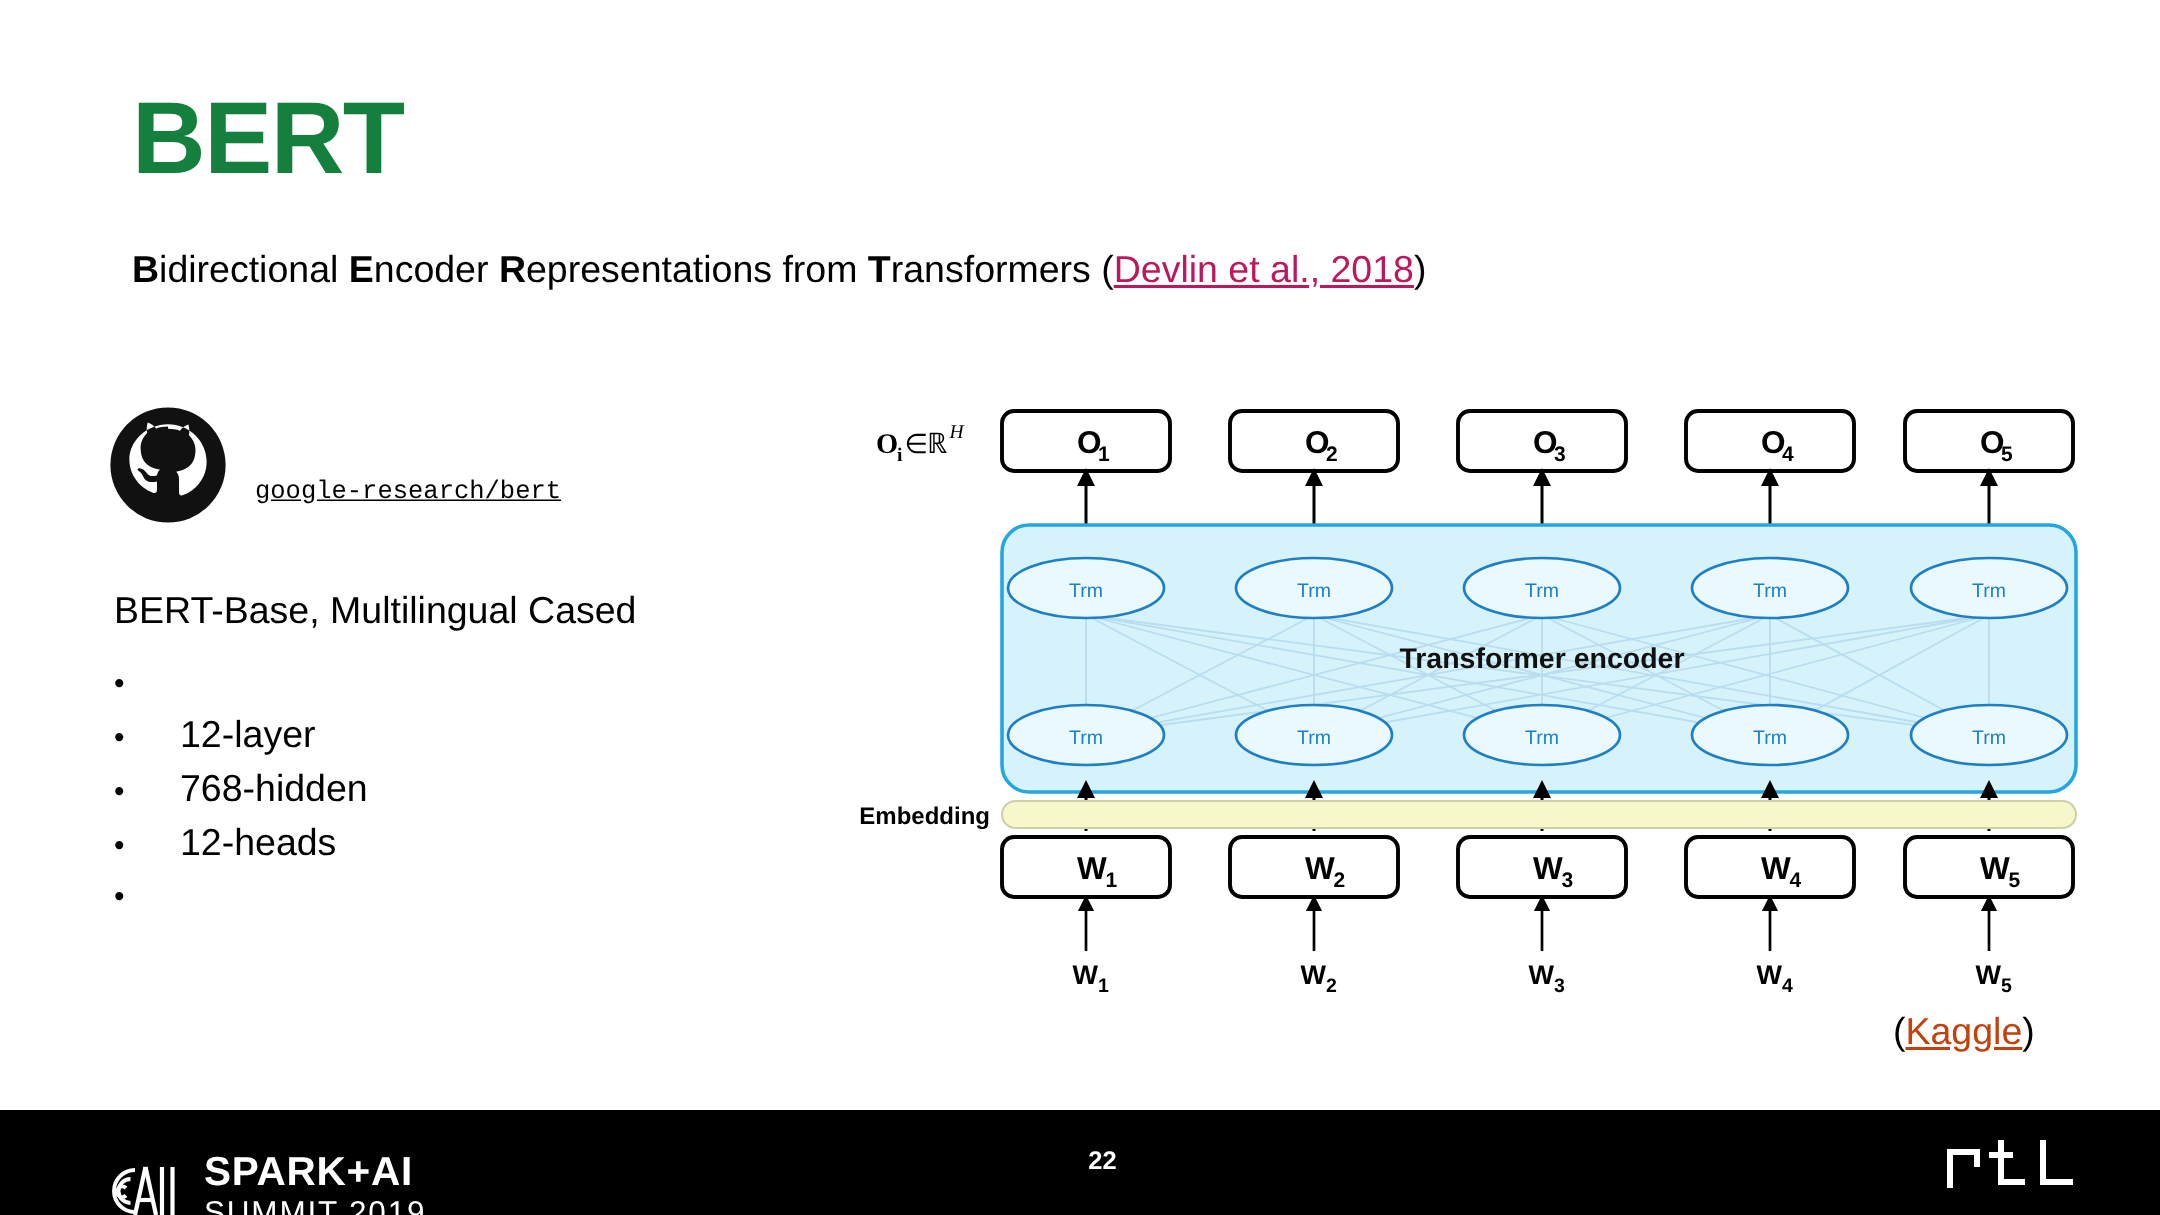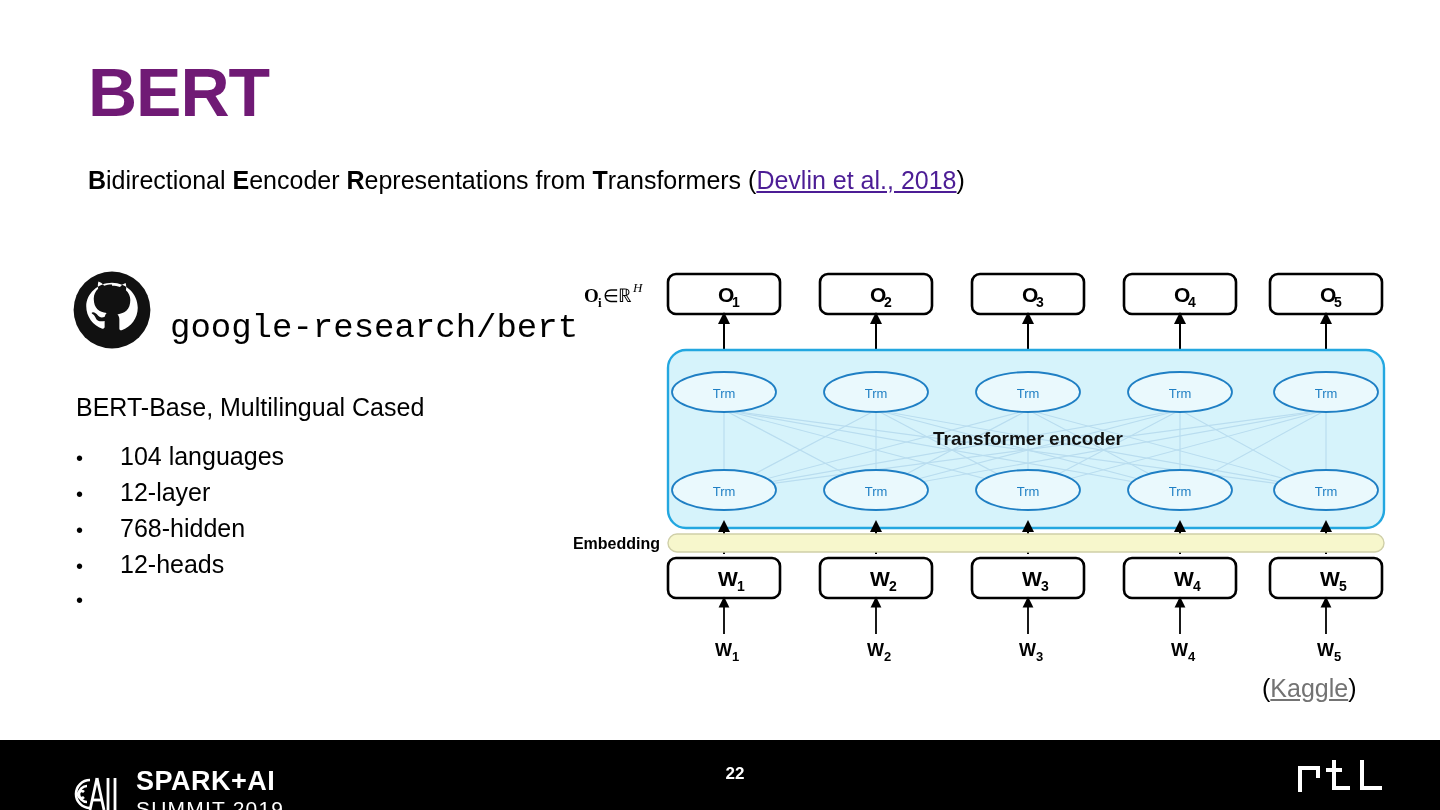--- a/index.html
+++ b/index.html
@@ -17,58 +17,59 @@
   }
 
   
   #slide-title {
     position: absolute;
     left: 88px;
     top: 58px;
     font-size: 68px;
     font-weight: bold;
     letter-spacing: -1px;
-    color: #701a75;
+    color: #15803d;
     line-height: 1.0;
   }
 
   
   #subtitle {
     position: absolute;
     left: 88px;
     top: 166px;
     font-size: 25px;
     color: #000;
     white-space: nowrap;
   }
   #subtitle .cap { font-weight: bold; }
   #subtitle a {
-    color: #4c1d95;
+    color: #be185d;
     text-decoration: underline;
     text-align: center;
   }
 
   
   #github-row {
     position: absolute;
     left: 72px;
     top: 270px;
     display: flex;
     align-items: center;
   }
   #github-icon {
     width: 80px;
     height: 80px;
     flex: 0 0 auto;
   }
   #github-repo {
     margin-left: 18px;
     font-family: "Liberation Mono", "DejaVu Sans Mono", monospace;
-    font-size: 34px;
+    font-size: 17px;
     letter-spacing: 0px;
+    text-decoration: underline;
     color: #000;
     margin-top: 36px;
   }
 
   
   #specs {
     position: absolute;
     left: 76px;
     top: 390px;
     font-size: 25px;
@@ -105,21 +106,21 @@
 
   
   #kaggle-credit {
     position: absolute;
     left: 1262px;
     top: 674px;
     font-size: 25px;
     color: #000;
   }
   #kaggle-credit a {
-    color: #737373;
+    color: #c2410c;
     text-decoration: underline;
   }
 
   
   #footer {
     position: absolute;
     left: 0;
     top: 740px;
     width: 1440px;
     height: 70px;
@@ -165,39 +166,38 @@
     left: 1296px;
     top: 758px;
   }
 </style>
 </head>
 <body>
 
 <div id="slide-title">BERT</div>
 
 <div id="subtitle">
-  <span class="cap">B</span><span>idirectional </span><span class="cap">E</span><span>encoder </span><span class="cap">R</span><span>epresentations from </span><span class="cap">T</span><span>ransformers (</span><a href="#">Devlin et al., 2018</a><span>)</span>
+  <span class="cap">B</span><span>idirectional </span><span class="cap">E</span><span>ncoder </span><span class="cap">R</span><span>epresentations from </span><span class="cap">T</span><span>ransformers (</span><a href="#">Devlin et al., 2018</a><span>)</span>
 </div>
 
 <div id="github-row">
   <span id="github-icon">
     <svg viewBox="0 0 100 100" width="80" height="80" aria-hidden="true">
       <circle cx="50" cy="50" r="48" fill="#111111"></circle>
       <path fill="#ffffff" d="M50 18c-3.6 0-6.9 0.6-9.9 1.6-1.9-2.5-4.3-4.2-7-5.1-1 3.1-1 6.3-0.4 8.9-3.5 3.3-5.5 7.6-5.5 12.4 0 12 7 16.6 16.1 18-1.3 1.2-2.1 2.8-2.4 4.7-2.8 1.1-6.6 1.5-9-2.2-1.3-2-3.4-3.4-5.5-3.6-1.8-0.1-2.4 1.1-0.8 2.2 2.1 1.4 3.1 3 3.9 4.9 0.6 1.5 2 4.4 7.3 4.4 1.4 0 2.8-0.2 4-0.5v7.6c0 1.1-0.8 2.4-2.9 2-11.7-4-20.1-15-20.1-28C17.8 30 32.2 16 50 16s32.2 14 32.2 31.3c0 13-8.4 24-20.1 28-2.1 0.4-2.9-0.9-2.9-2V62c0-3.2-1.1-5.3-2.4-6.4 9.1-1.4 16.1-6 16.1-18 0-4.8-2-9.1-5.5-12.4 0.6-2.6 0.6-5.8-0.4-8.9-2.7 0.9-5.1 2.6-7 5.1-3-1-6.3-1.6-9.9-1.6z"></path>
     </svg>
   </span>
   <span id="github-repo">google-research/bert</span>
 </div>
 
 <div id="specs">
   <div class="spec-heading">BERT-Base, Multilingual Cased</div>
   <ul>
     <li>
       <span class="bullet">•</span>
-      <span>104 languages</span>
     </li>
     <li>
       <span class="bullet">•</span>
       <span>12-layer</span>
     </li>
     <li>
       <span class="bullet">•</span>
       <span>768-hidden</span>
     </li>
     <li>

